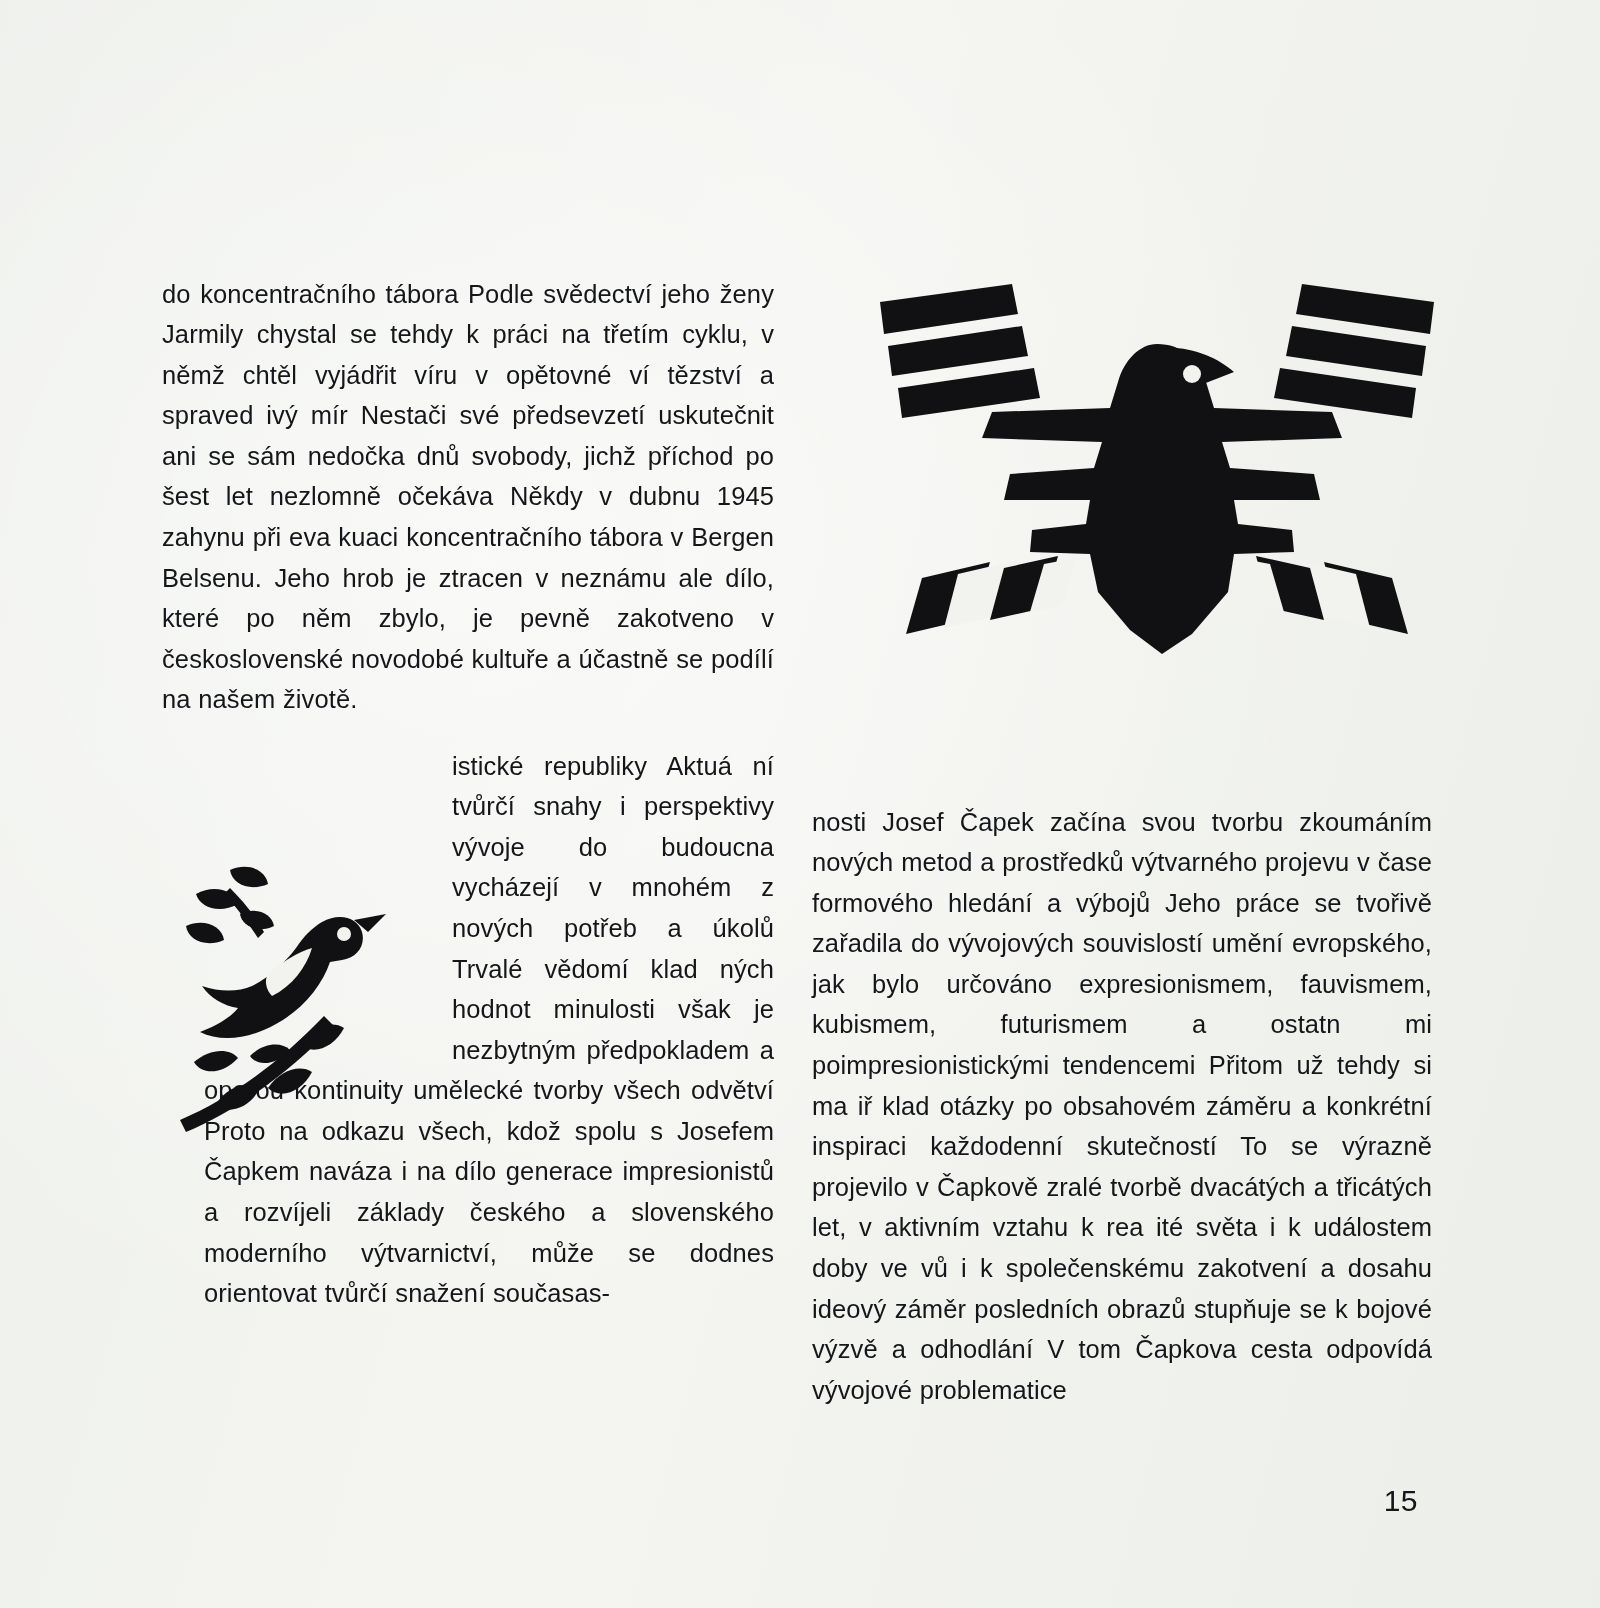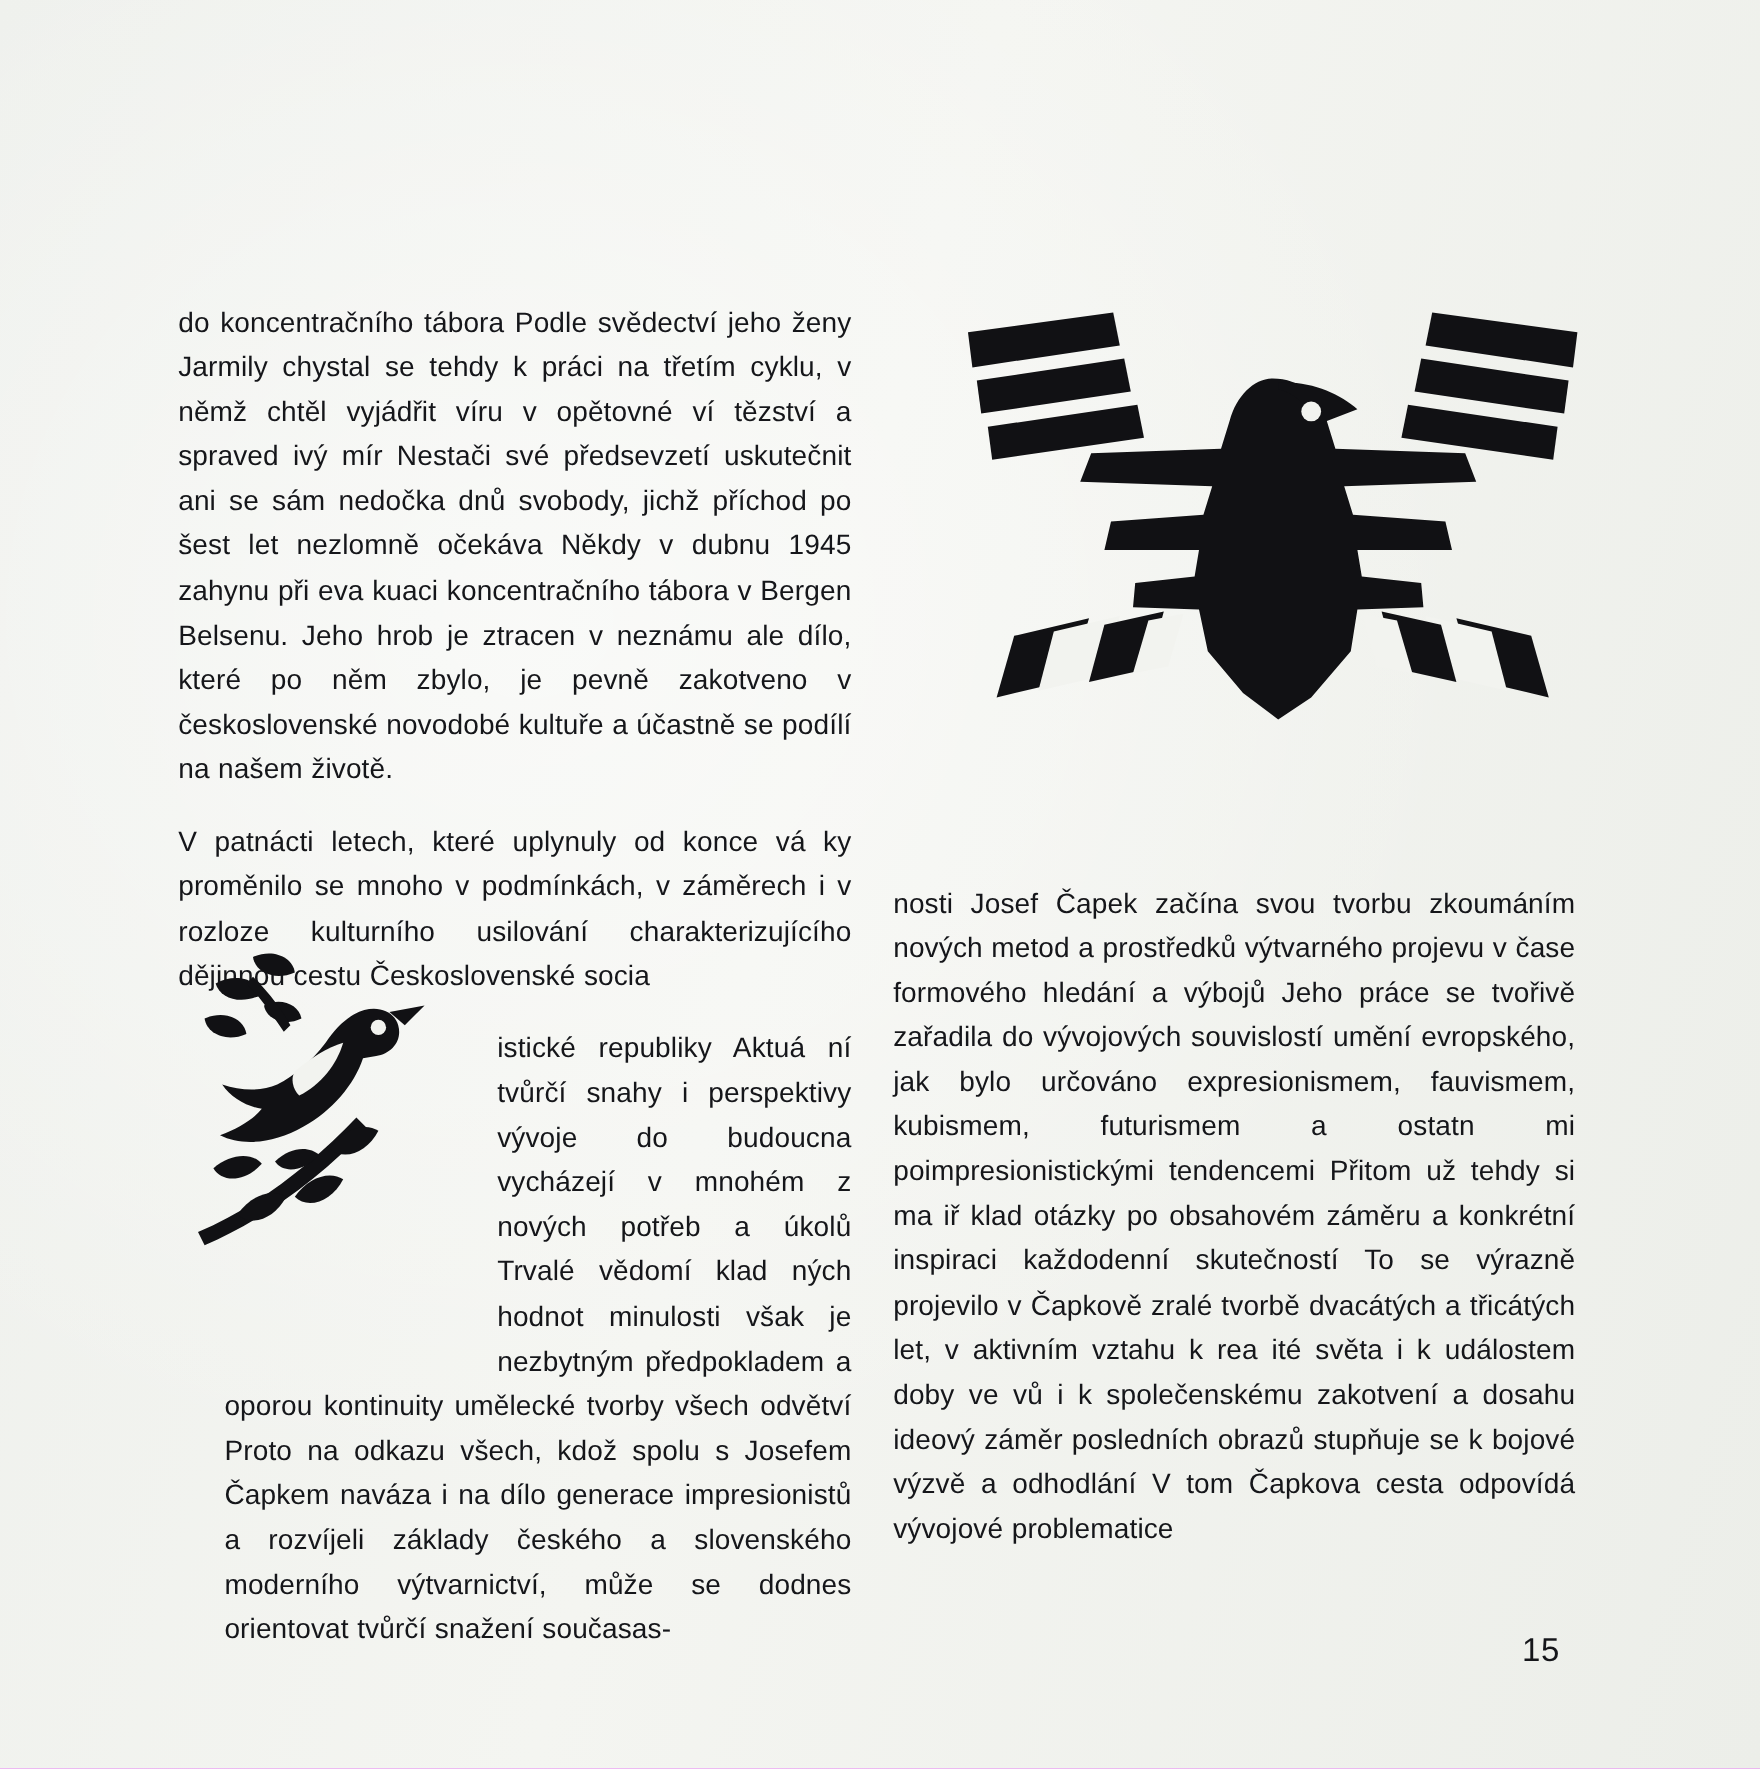--- a/index.html
+++ b/index.html
@@ -9,21 +9,21 @@
   }
   body {
     width: 1600px;
     height: 1608px;
     font-family: "Liberation Sans", sans-serif;
   }
   .page {
     position: relative;
     width: 1600px;
     height: 1608px;
-    background: #d946ef;
+    background: #a3a3a3;
     overflow: hidden;
   }
   
   .page::before {
     content: "";
     position: absolute;
     left: 0; top: 0; right: 0; bottom: 0;
     background:
       radial-gradient(ellipse at 30% 35%, rgba(255,255,255,0.55), rgba(255,255,255,0) 55%),
       linear-gradient(105deg, #eef0ec 0%, #f4f5f1 45%, #eceee9 100%);
@@ -160,21 +160,20 @@
           <path d="M448 306 L394 294 L408 346 L462 358 Z"></path>
           <path d="M408 302 L376 296 L390 344 L422 350 Z" fill="#f2f3ef"></path>
         </g>
 
         <circle cx="330" cy="112" r="9" fill="#f2f3ef"></circle>
       </svg>
     </div>
 
     <div class="col-left">
       <p class="body-text">do koncentračního tábora Podle svědectví jeho ženy Jarmily chystal se tehdy k práci na třetím cyklu, v němž chtěl vyjádřit víru v opětovné ví tězství a spraved ivý mír Nestači své předsevzetí uskutečnit ani se sám nedočka dnů svobody, jichž příchod po šest let nezlomně očekáva Někdy v dubnu 1945 zahynu při eva kuaci koncentračního tábora v Bergen Belsenu. Jeho hrob je ztracen v neznámu ale dílo, které po něm zbylo, je pevně zakotveno v československé novodobé kultuře a účastně se podílí na našem životě.</p>
-      <p class="body-text">V patnácti letech, které uplynuly od konce vá ky proměnilo se mnoho v podmínkách, v záměrech i v rozloze kulturního usilování charakterizujícího dějinnou cestu Československé socia</p>
       <div class="wrap-block">
         <div class="float-shape"></div>
         <p class="body-text">istické republiky Aktuá ní tvůrčí snahy i perspektivy vývoje do budoucna vycházejí v mnohém z nových potřeb a úkolů Trvalé vědomí klad ných hodnot minulosti však je nezbytným předpokladem a oporou kontinuity umělecké tvorby všech odvětví Proto na odkazu všech, kdož spolu s Josefem Čapkem naváza i na dílo generace impresionistů a rozvíjeli základy českého a slovenského moderního výtvarnictví, může se dodnes orientovat tvůrčí snažení současas-</p>
       </div>
     </div>
 
     <div class="branchbird">
       <svg viewBox="0 0 230 290" width="230" height="290" aria-hidden="true">
         <g fill="#111114">
 

